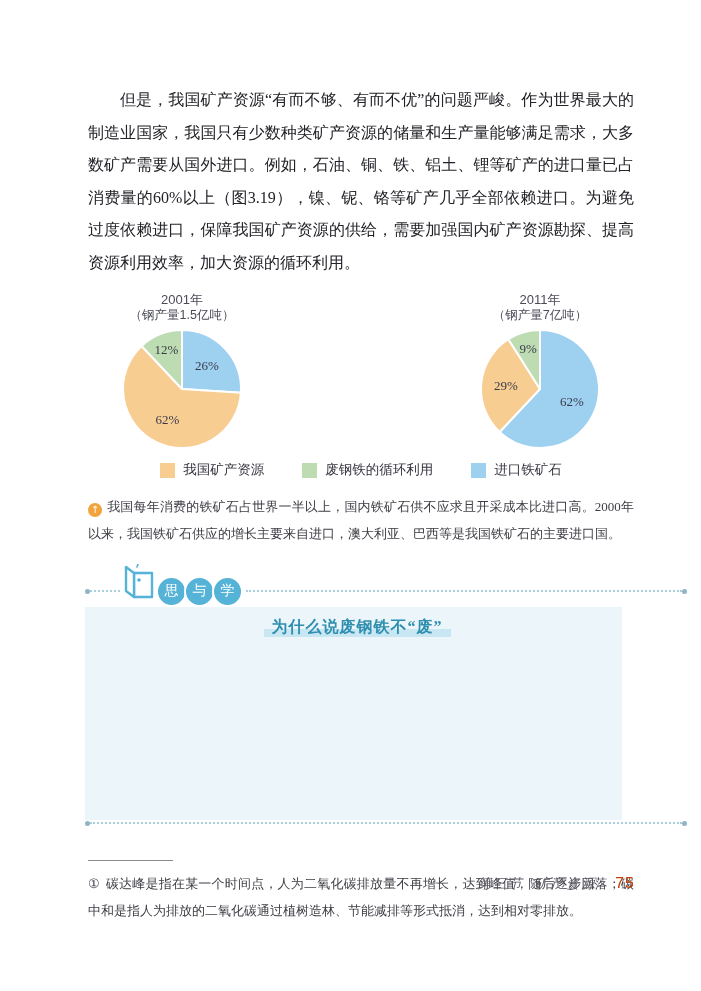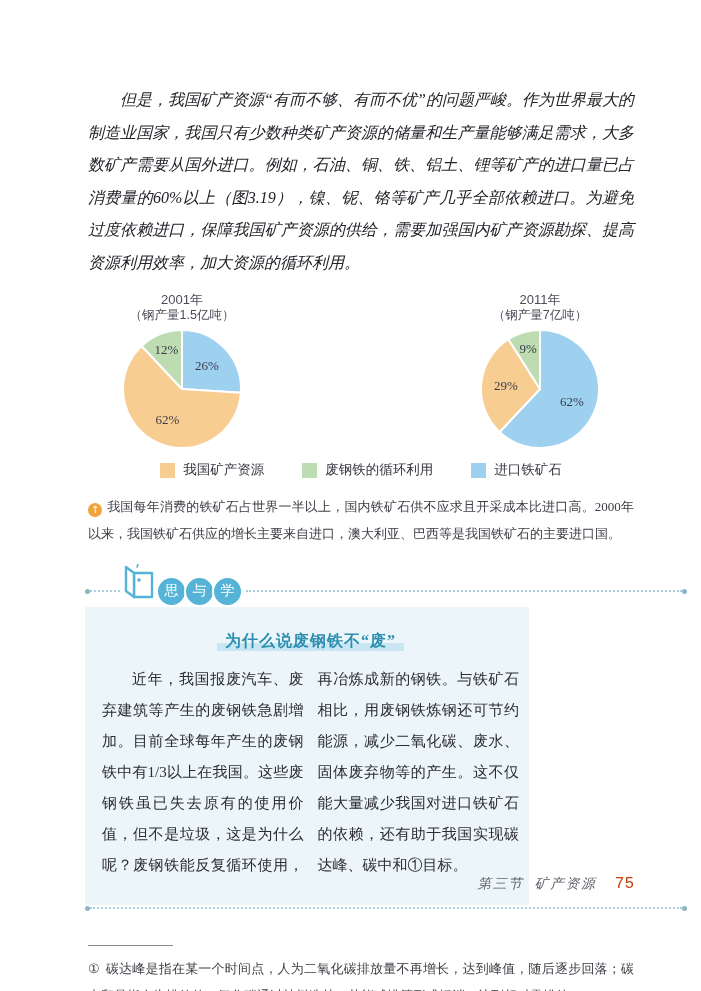--- a/index.html
+++ b/index.html
@@ -4,21 +4,21 @@
 <style>
   html,body{margin:0;padding:0;}
   body{
     width:701px;height:991px;background:#ffffff;position:relative;
     font-family:"Liberation Serif","DejaVu Serif",serif;color:#26262e;
     overflow:hidden;
   }
   .page{padding:84px 67px 0 88px;width:546px;box-sizing:content-box;}
 
   
-  .intro{font-size:16px;line-height:32.5px;text-align:justify;text-indent:2em;margin:0;color:#222228;font-style:italic;}
+  .intro{font-size:16px;line-height:32.5px;text-align:justify;text-indent:2em;margin:0;color:#222228;}
 
   
   .figure{margin-top:13px;}
   .pie-row{display:flex;justify-content:space-between;padding:0 12px;}
   .pie-block{width:164px;text-align:center;}
   .pie-title{font-family:"Liberation Sans","DejaVu Sans",sans-serif;font-size:13px;line-height:16px;color:#4b4b58;}
   .pie-sub{font-family:"Liberation Sans","DejaVu Sans",sans-serif;font-size:12.5px;line-height:15px;color:#4b4b58;}
   .pie-svg{margin-top:4px;}
   .legend-row{display:flex;justify-content:center;gap:38px;margin-top:6px;}
   .legend-item{display:flex;align-items:center;font-size:13.5px;color:#35353f;}
@@ -36,22 +36,22 @@
   .box-header{display:flex;align-items:center;height:36px;}
   .end-dot{width:5px;height:5px;border-radius:50%;background:#8fb4c2;flex:none;}
   .seg{border-top:2px dotted #a9cedd;height:0;}
   .seg-l{width:30px;flex:none;}
   .seg-r{flex:1;}
   .badge{display:flex;align-items:center;margin:0 3px;position:relative;}
   .badge-icon{position:relative;top:-5px;margin-right:2px;}
   .badge-circle{width:27px;height:27px;border-radius:50%;background:#54B3D7;border:2px solid #ffffff;margin-left:-3px;
     display:flex;align-items:center;justify-content:center;color:#fff;font-size:14px;
     font-family:"Liberation Sans","DejaVu Sans",sans-serif;}
-  .panel{background:#EBF5FA;width:444px;box-sizing:border-box;margin-top:-2px;
-    padding:24px 10px 24px 17px;min-height:213px;}
+  .panel{background:#EBF5FA;width:537px;box-sizing:border-box;margin-top:-2px;
+    padding:10px 10px 24px 17px;min-height:213px;}
   .box-title{text-align:center;margin:0 0 12px 0;}
   .box-title span{font-size:16px;font-weight:bold;letter-spacing:1px;color:#2E8FB0;
     background:linear-gradient(to top,#C9E7F2 42%,rgba(0,0,0,0) 42%);padding:0 8px 2px 8px;}
   .box-body{column-count:2;column-gap:14px;font-size:15px;line-height:31px;text-align:justify;
     text-indent:2em;color:#2c2c34;margin:0;}
   .rule-bottom{display:flex;align-items:center;height:6px;}
 
   
   .footnote{margin-top:34px;}
   .fn-divider{width:85px;border-top:1px solid #8b8b8b;margin:0 0 9px 0;}
@@ -128,21 +128,20 @@
         <span class="badge-circle">学</span>
       </span>
       <span class="seg seg-r"></span>
       <span class="end-dot"></span>
     </div>
 
     <div class="panel">
       <p class="box-title">
         <span>为什么说废钢铁不“废”</span>
       </p>
-      <p class="box-body">近年，我国报废汽车、废弃建筑等产生的废钢铁急剧增加。目前全球每年产生的废钢铁中有1/3以上在我国。这些废钢铁虽已失去原有的使用价值，但不是垃圾，这是为什么呢？废钢铁能反复循环使用，再冶炼成新的钢铁。与铁矿石相比，用废钢铁炼钢还可节约能源，减少二氧化碳、废水、固体废弃物等的产生。这不仅能大量减少我国对进口铁矿石的依赖，还有助于我国实现碳达峰、碳中和①目标。</p>
     </div>
 
     <div class="rule-bottom">
       <span class="end-dot"></span>
       <span class="seg seg-r"></span>
       <span class="end-dot"></span>
     </div>
   </div>
 
   <div class="footnote">

